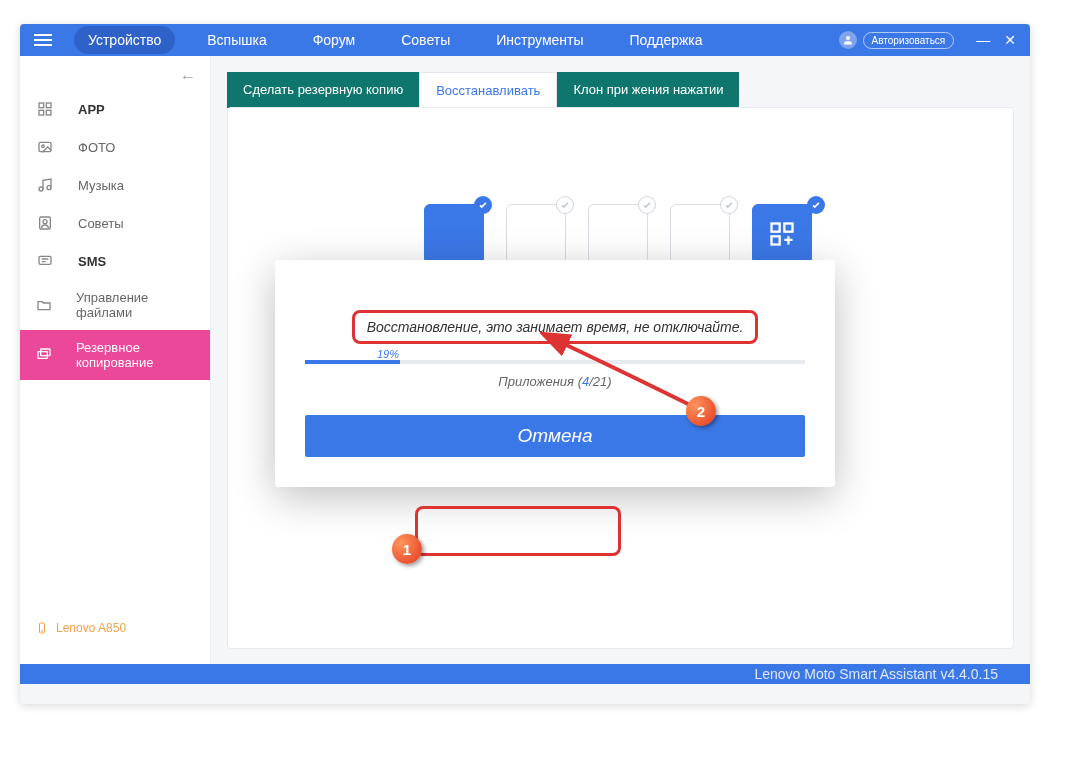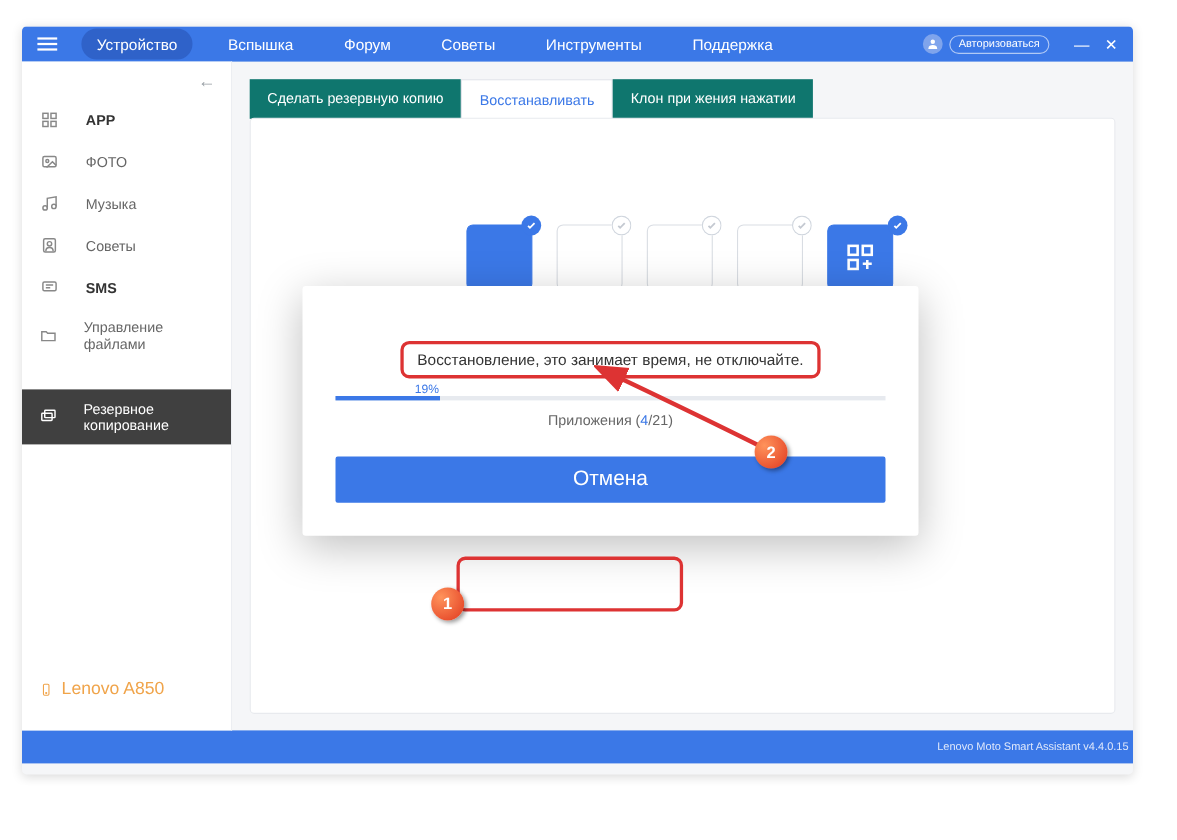--- a/index.html
+++ b/index.html
@@ -49,49 +49,50 @@
     width: 190px;
     background: #fff;
     border-right: 1px solid #eceef2;
     display:flex; flex-direction:column;
     position:relative;
   }
   .side-back { text-align:right; padding: 10px 14px 0 0; color:#9aa0a6; font-size:16px; cursor:pointer;}
   .side-list { padding-top: 6px; }
   .side-item { display:flex; align-items:center; gap:24px; padding: 10px 16px; color:#666; font-size:13px; cursor:pointer;}
   .side-item .ic { width:18px; height:18px; display:flex; align-items:center; justify-content:center; color:#888;}
-  .side-item.active { background:#404040; color:#fff;margin-top:24px; }
+  .side-item.active { background:#ec4899; color:#fff; }
   .side-item.active .ic { color:#fff;}
   .side-item.bold { font-weight:600; color:#333;}
-  .device-strip { position:absolute; bottom: 18px; left:0; right:0; padding: 10px 16px; color:#f0a44a; font-size:16px; display:flex; align-items:center; gap:8px;}
+  .device-strip { position:absolute; bottom: 18px; left:0; right:0; padding: 10px 16px; color:#f0a44a; font-size:12px; display:flex; align-items:center; gap:8px;}
   .main { flex:1; padding: 16px 16px; position:relative; }
   .sub-tabs { display:flex; gap:0; }
   .sub-tab { padding: 10px 16px; background:#0f766e; color:#fff; font-size:13px; cursor:pointer;}
   .sub-tab.active { background:#fff; color:#3b78e7; border-top: 1px solid #e1e4ea; border-left:1px solid #e1e4ea; border-right:1px solid #e1e4ea;}
   .panel { background:#fff; border:1px solid #e8eaee; border-radius:4px; height: 540px; margin-top:-1px; position:relative; overflow:hidden;}
   .categories { display:flex; gap: 22px; justify-content:center; padding-top: 96px;}
   .cat { position:relative; }
   .cat-box { width:58px; height:58px; border:1px solid #d9dde3; border-radius:6px; display:flex; align-items:center; justify-content:center; color:#c4c9d1; }
   .cat.blue .cat-box { background:#3b78e7; border-color:#3b78e7; color:#fff;}
   .cat-badge {
     position:absolute; top:-8px; right:-8px; width:18px; height:18px; border-radius:50%;
     background:#fff; box-shadow: 0 0 0 1px #d0d6de inset; display:flex; align-items:center; justify-content:center;
   }
   .cat-badge.on { background:#3b78e7; box-shadow:none;}
   .cat-label { text-align:center; margin-top: 10px; font-size:12px; color:#3b78e7;}
   .action-row { display:flex; gap: 60px; justify-content:center; margin-top: 140px;}
   .btn { padding: 10px 26px; font-size:19px; cursor:pointer; border-radius:2px;}
   .btn-primary { background:#3b78e7; color:#fff;}
   .btn-outline { background:#fff; color:#3b78e7; border:1px solid #3b78e7;}
-  .statusbar { height:30px; background:#3b78e7; color:#dfe8fb; display:flex; align-items:center; justify-content:flex-end; padding: 0 4px; font-size:10px;}
+  .statusbar { height:20px; background:#3b78e7; color:#dfe8fb; display:flex; align-items:center; justify-content:flex-end; padding: 0 32px; font-size:14px;}
   
   .modal {
     position:absolute; left: 255px; top: 236px; width: 500px; background:#fff;
     box-shadow: 0 10px 40px rgba(0,0,0,0.25); border-radius:3px; padding: 50px 30px 30px 30px;
     z-index: 30;
+    font-style: italic;
   }
   .modal-msg { text-align:center; font-size:14px; color:#333;}
   .modal-msg-box { border:3px solid #d33; border-radius:8px; padding: 6px 12px; display:inline-block;}
   .progress-wrap { margin-top: 4px; }
   .progress-track { height:4px; background:#e7eaef; width:100%; position:relative;}
   .progress-fill { height:100%; background:#3b78e7; width:19%;}
   .progress-pct { color:#3b78e7; font-size:11px; margin-top: 2px; margin-left: 72px;}
   .progress-label { text-align:center; margin-top: 10px; font-size:13px; color:#666;}
   .progress-label .num { color:#3b78e7;}
   .modal-actions { text-align:center; margin-top: 26px;}

